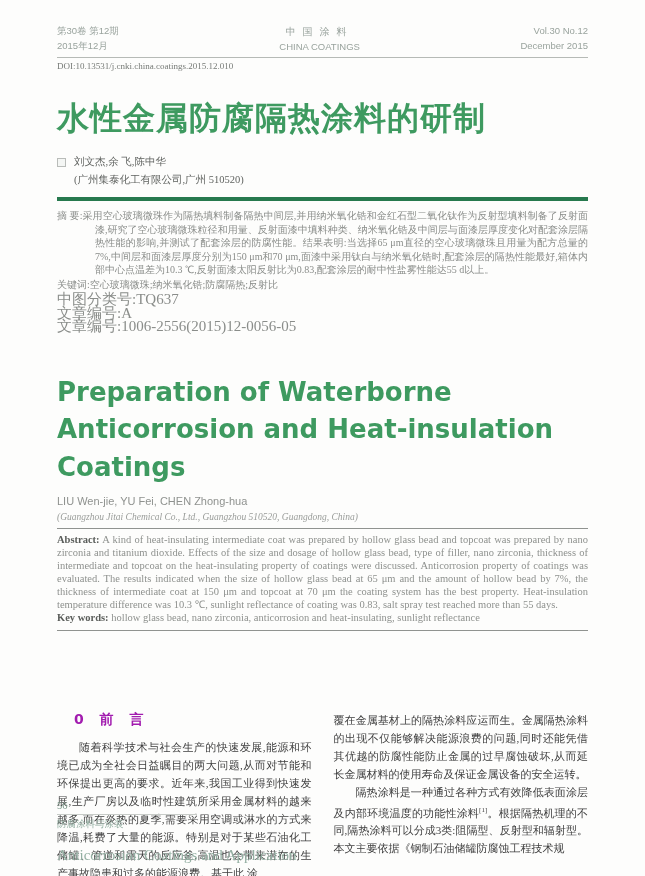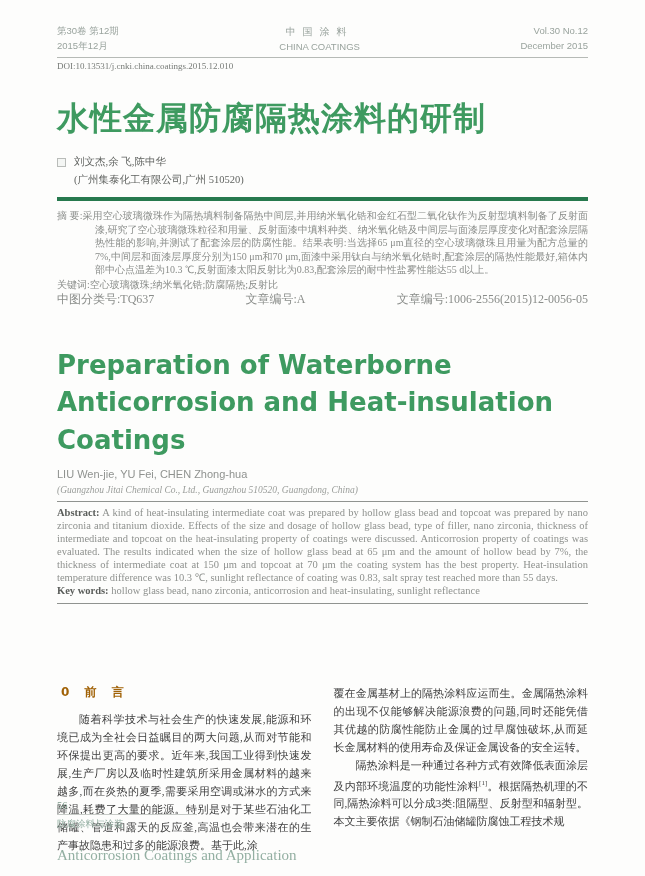--- a/index.html
+++ b/index.html
@@ -26,39 +26,39 @@
   .author-marker{width:7px;height:7px;border:1px solid #b9bcb9;display:inline-block;
     margin:3px 8px 0 0;flex:none;background:#f4f6f4;}
   .affil-cn{margin-top:4px;}
   .green-bar{height:4px;background:#27794e;margin-top:10px;}
 
   
   .abs-cn{margin:8px 0 0 0;font-size:10px;color:#8a8d8a;line-height:13.5px;
     text-align:justify;padding-left:38px;text-indent:-38px;}
   .kw-cn{margin:1px 0 0 0;font-size:10px;color:#8a8d8a;line-height:13.5px;}
   .meta-row{margin-top:2px;display:flex;justify-content:space-between;
-    font-size:12px;color:#8a8d8a;line-height:13.5px;}
+    font-size:15px;color:#8a8d8a;line-height:13.5px;flex-direction:column;}
 
   
   .title-en{margin:40px 0 0 0;font-size:26px;line-height:1.45;font-weight:bold;
     color:#3e9a60;font-family:"DejaVu Sans",sans-serif;}
   .authors-en{margin-top:8px;font-size:11px;color:#8f928f;
     font-family:"Liberation Sans",sans-serif;}
   .affil-en{margin-top:5px;font-size:9.5px;font-style:italic;color:#9a9d9a;}
   .thin-rule{border-top:1px solid #909390;margin-top:6px;}
   .abs-en{margin:4px 0 0 0;font-size:10.5px;line-height:13px;color:#8e918e;
     text-align:justify;}
   .abs-en b,.kw-en b{color:#5a5d5a;}
   .kw-en{margin:0;font-size:10.5px;line-height:13px;color:#8e918e;}
   .kw-rule{margin-top:6px;}
 
   
   .body-cols{margin-top:80px;display:flex;gap:22px;}
   .col{flex:1;min-width:0;}
-  .section-heading{margin:0 0 9px 4px;font-size:12px;font-weight:bold;color:#a16207;
+  .section-heading{margin:0 0 9px 17px;font-size:14px;font-weight:bold;color:#a21caf;
     font-family:"DejaVu Sans",sans-serif;letter-spacing:2px;word-spacing:7px;}
   .body-para{margin:0;font-size:11px;line-height:18px;color:#3e3e3e;text-align:justify;}
   .body-para sup{font-size:7px;}
   .indent{text-indent:2em;}
 
   
   .footer{position:absolute;left:57px;bottom:12px;}
   .page-num{font-size:10.5px;color:#7d9a8b;}
   .footer-rule{width:140px;border-top:1px solid #c7cbc7;margin:3px 0;}
   .footer-cn{font-size:9.5px;color:#93afa2;}

